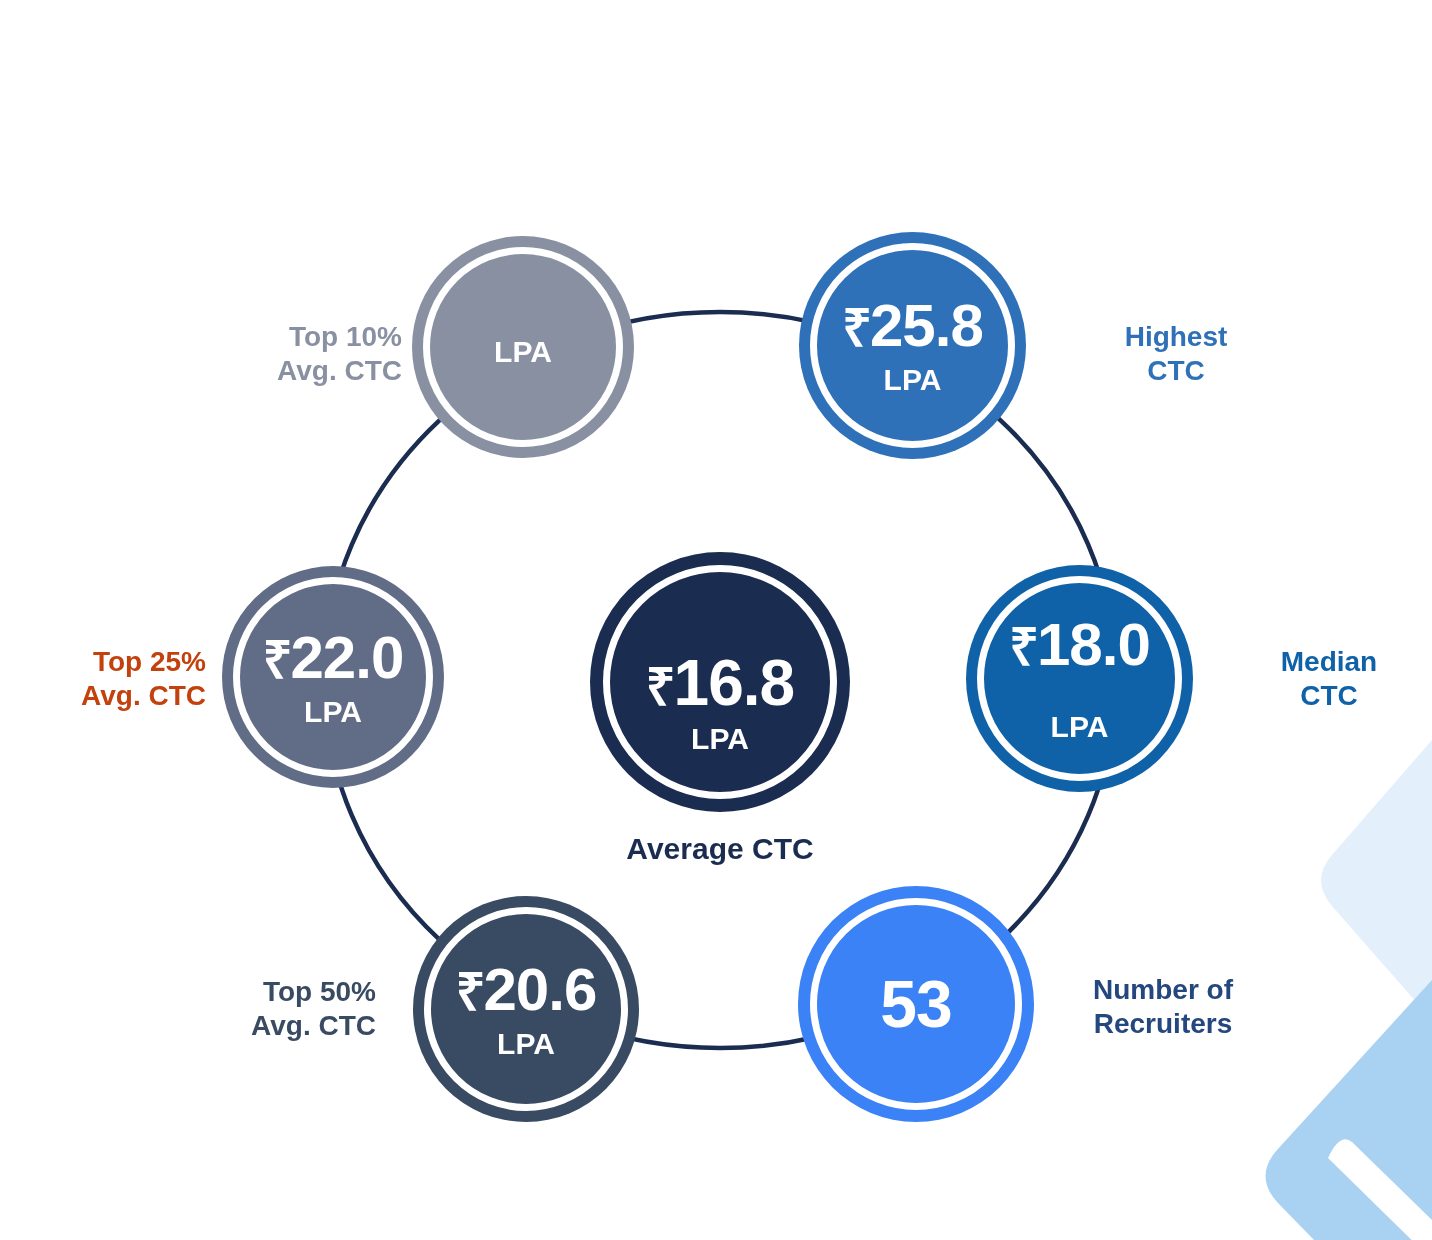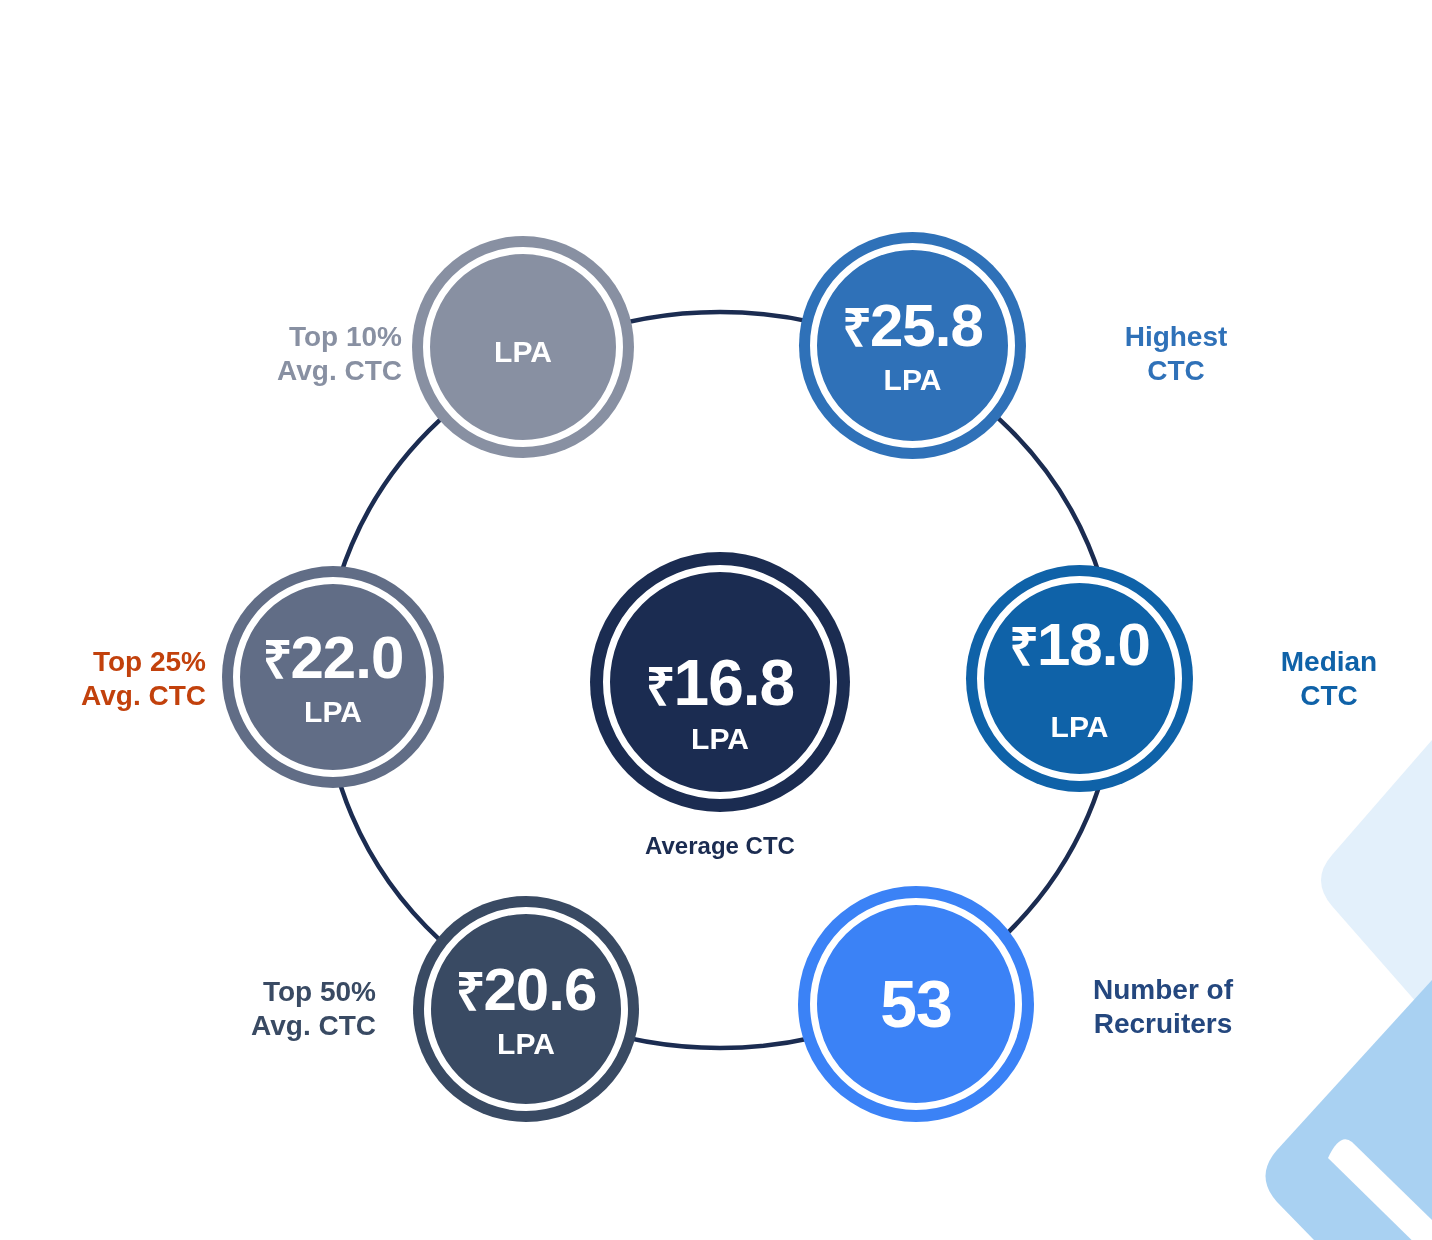--- a/index.html
+++ b/index.html
@@ -129,21 +129,21 @@
   #label-top25      { left: 10px;   top: 645px; width: 196px; text-align: right; color: #c2410c; }
   #label-median     { left: 1234px; top: 645px; width: 190px; text-align: center; color: #0f62a8; }
   #label-top50      { left: 150px;  top: 975px; width: 226px; text-align: right; color: #394a63; }
   #label-recruiters { left: 1048px; top: 973px; width: 230px; text-align: center; color: #24477e; }
   #label-average    {
     position: absolute;
     left: 510px;
     top: 832px;
     width: 420px;
     text-align: center;
-    font-size: 24px;
+    font-size: 30px;
     font-weight: 700;
     color: #1b2c51;
   }
 </style>
 </head>
 <body>
 
 <div id="stage">
 
 

